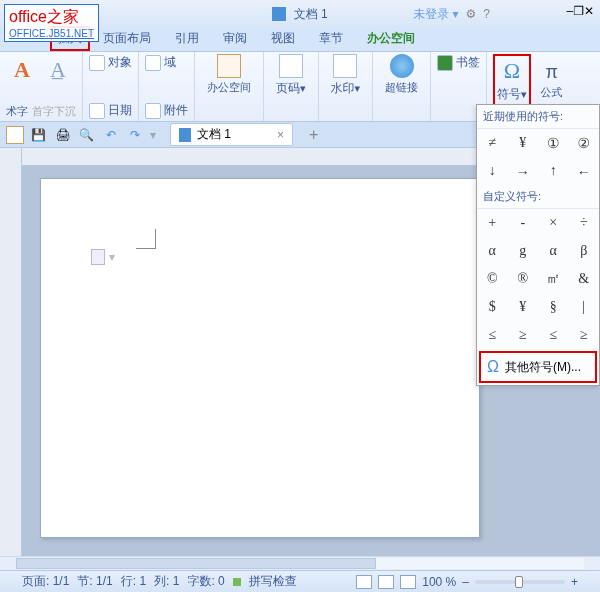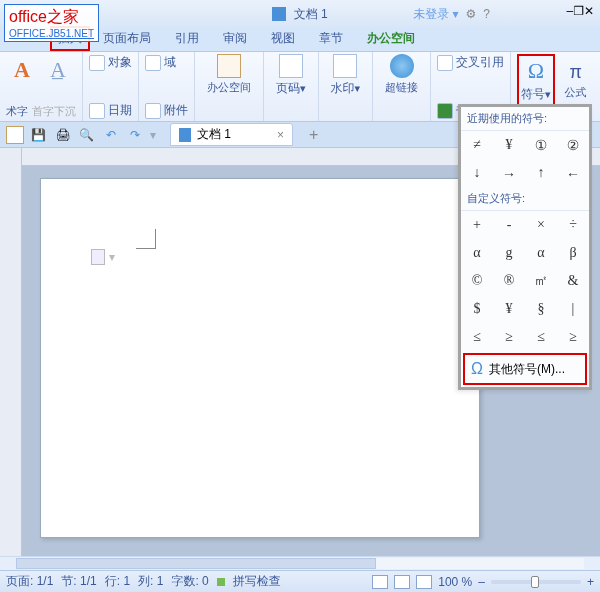--- a/index.html
+++ b/index.html
@@ -34,27 +34,27 @@
 .doc-tab{display:flex;align-items:center;background:#fff;border:1px solid #b5c9e6;border-radius:3px 3px 0 0;padding:2px 8px;margin-left:8px;gap:6px;}
 .doc-tab .x{color:#888;margin-left:40px;}
 .plus{color:#888;margin-left:10px;font-size:16px;}
 .workspace{position:relative;height:408px;background:#b5c4d9;display:flex;}
 .ruler-v{width:22px;background:#e8edf5;border-right:1px solid #b5c9e6;}
 .ruler-h{position:absolute;top:0;left:22px;right:0;height:18px;background:#e8edf5;border-bottom:1px solid #b5c9e6;}
 .page{position:absolute;top:30px;left:40px;width:440px;height:360px;background:#fff;border:1px solid #9ab;box-shadow:2px 2px 4px rgba(0,0,0,0.15);}
 .page-mark{position:absolute;top:70px;left:50px;color:#bbb;display:flex;align-items:center;gap:4px;}
 .page-mark .pi{width:14px;height:16px;border:1px solid #bbb;background:#eef;}
 .cursor-mark{position:absolute;top:50px;left:95px;width:20px;height:20px;border-right:1px solid #888;border-bottom:1px solid #888;}
-.dropdown{position:absolute;top:104px;right:8px;width:134px;background:#fbfcfe;border:3px solid #a3a3a3;z-index:40;box-shadow:-2px 2px 4px rgba(0,0,0,0.1);}
+.dropdown{position:absolute;top:104px;right:0;width:124px;background:#fbfcfe;border:1px solid #a3a3a3;z-index:40;box-shadow:-2px 2px 4px rgba(0,0,0,0.1);}
 .dd-hdr{padding:4px 6px;color:#3b5998;font-size:11px;border-bottom:1px solid #e0e8f5;}
 .dd-grid{display:grid;grid-template-columns:repeat(4,1fr);}
 .dd-cell{height:28px;display:flex;align-items:center;justify-content:center;font-size:14px;color:#333;font-family:"Times New Roman",serif;}
 .dd-more{display:flex;align-items:center;gap:6px;padding:5px 6px;border:2px solid #d00;margin:2px;}
 .dd-more .om{color:#4a90d9;font-size:16px;}
-.statusbar{position:absolute;bottom:0;left:0;right:0;height:22px;background:linear-gradient(#e6eefb,#d6e4f7);display:flex;align-items:center;padding:0 6px;gap:8px;color:#3b5998;font-size:11px;border-top:1px solid #b5c9e6;}
+.statusbar{position:absolute;bottom:0;left:0;right:0;height:22px;background:linear-gradient(#e6eefb,#d6e4f7);display:flex;align-items:center;padding:0 22px;gap:8px;color:#3b5998;font-size:11px;border-top:1px solid #b5c9e6;}
 .sq{width:8px;height:8px;background:#7b5;}
 .zoom-slider{width:90px;height:4px;background:#cdd9ed;position:relative;border-radius:2px;}
 .zoom-slider .thumb{position:absolute;left:40px;top:-4px;width:8px;height:12px;background:#fff;border:1px solid #888;border-radius:2px;}
 .status-right{margin-left:auto;display:flex;align-items:center;gap:6px;}
 .view-ic{width:16px;height:14px;border:1px solid #8aa5cc;background:#fff;}
 .hscroll{position:absolute;bottom:22px;left:0;right:0;height:14px;background:#e6eefb;border-top:1px solid #cdd9ed;}
 .hscroll .track{position:absolute;left:16px;right:16px;top:1px;bottom:1px;background:#f0f4fb;}
 .hscroll .thumb{position:absolute;left:16px;width:360px;top:1px;bottom:1px;background:#cdd9ed;border:1px solid #b5c9e6;}
 </style>
 </head>
@@ -141,24 +141,20 @@
       <span class="lbl"><span>水印</span>▾</span>
     </div>
   </div>
   <div class="rgroup">
     <div class="rcol">
       <div class="ic" style="border-radius:50%;background:radial-gradient(#8fc7f0,#3a90d9);"></div>
       <span class="lbl">超链接</span>
     </div>
   </div>
   <div class="rgroup">
-    <div class="sm-item">
-        <span class="ic"></span>
-        <span>交叉引用</span>
-      </div>
     <div class="sm-item">
         <span class="ic" style="background:#3a8d3a;"></span>
         <span>书签</span>
       </div>
   </div>
   <div class="rgroup" style="border-right:none;">
     <div class="row">
       <div class="rcol omega-box">
         <div class="omega">Ω</div>
         <span class="lbl"><span>符号</span>▾</span>

